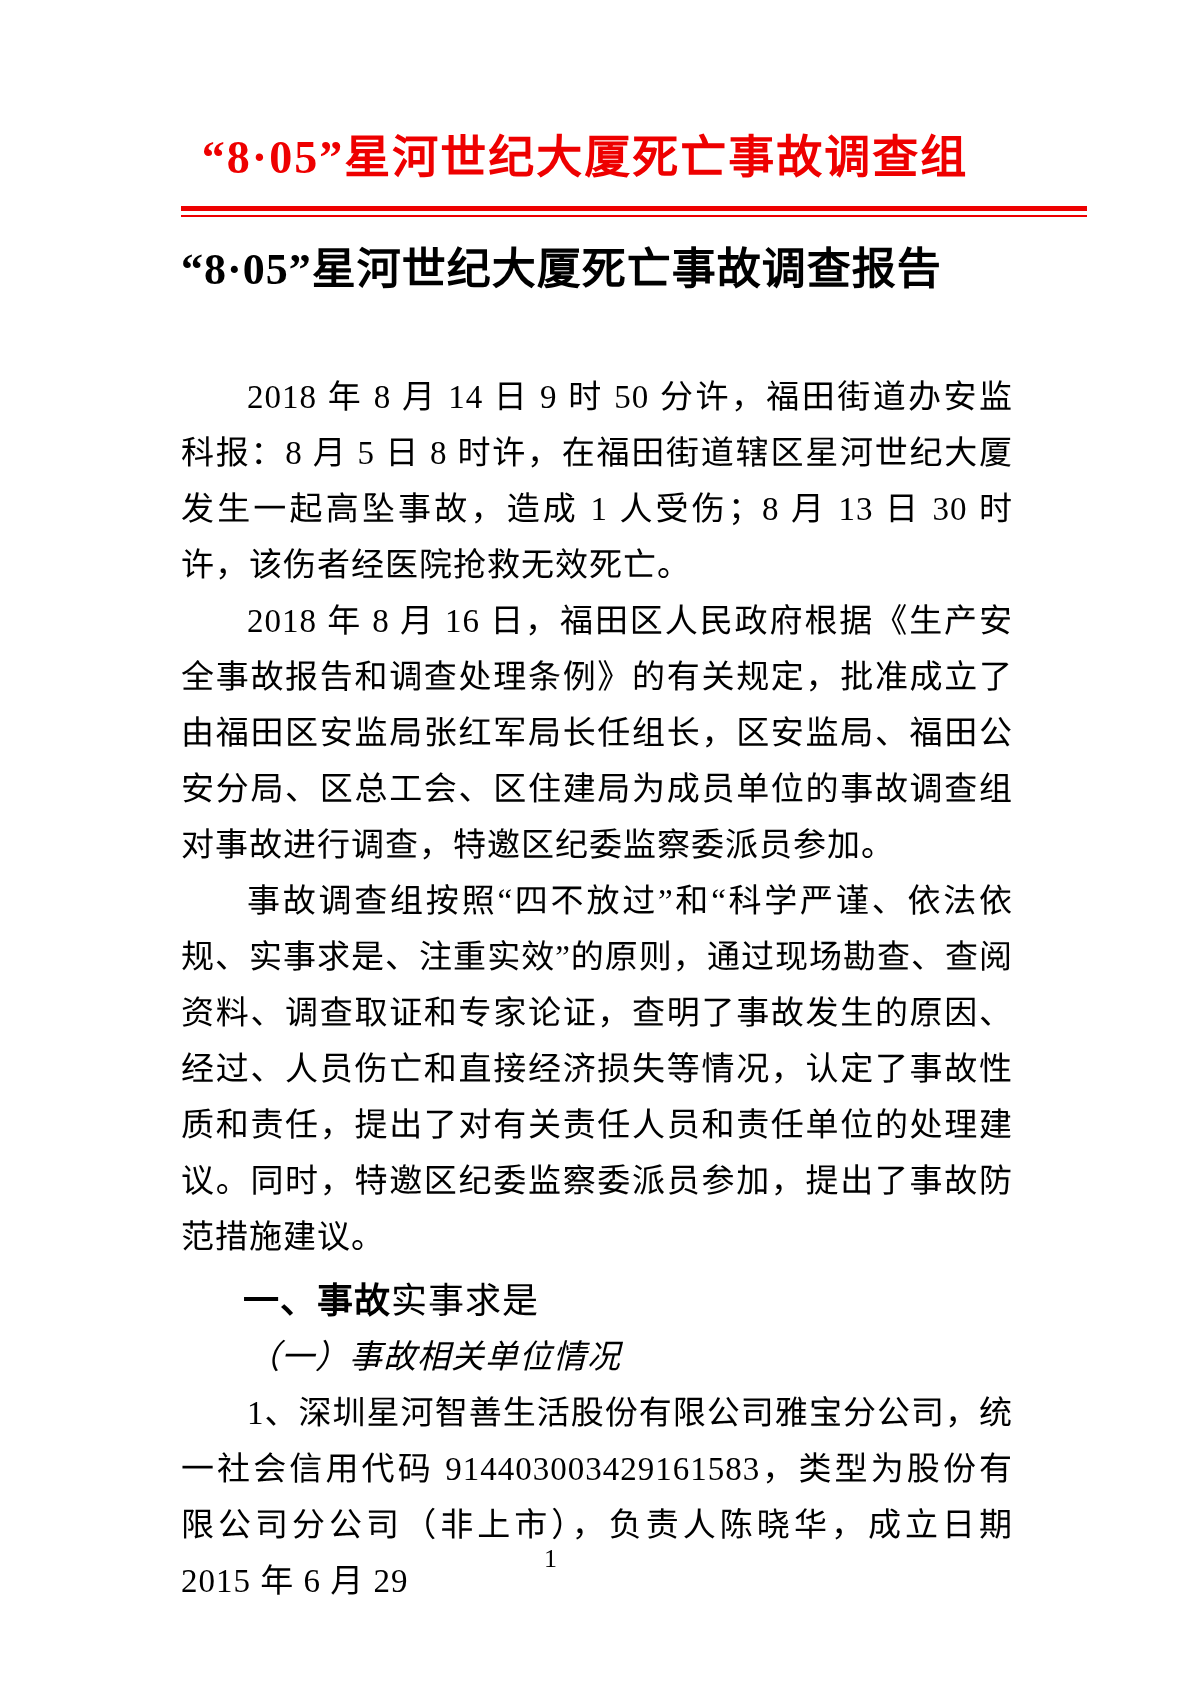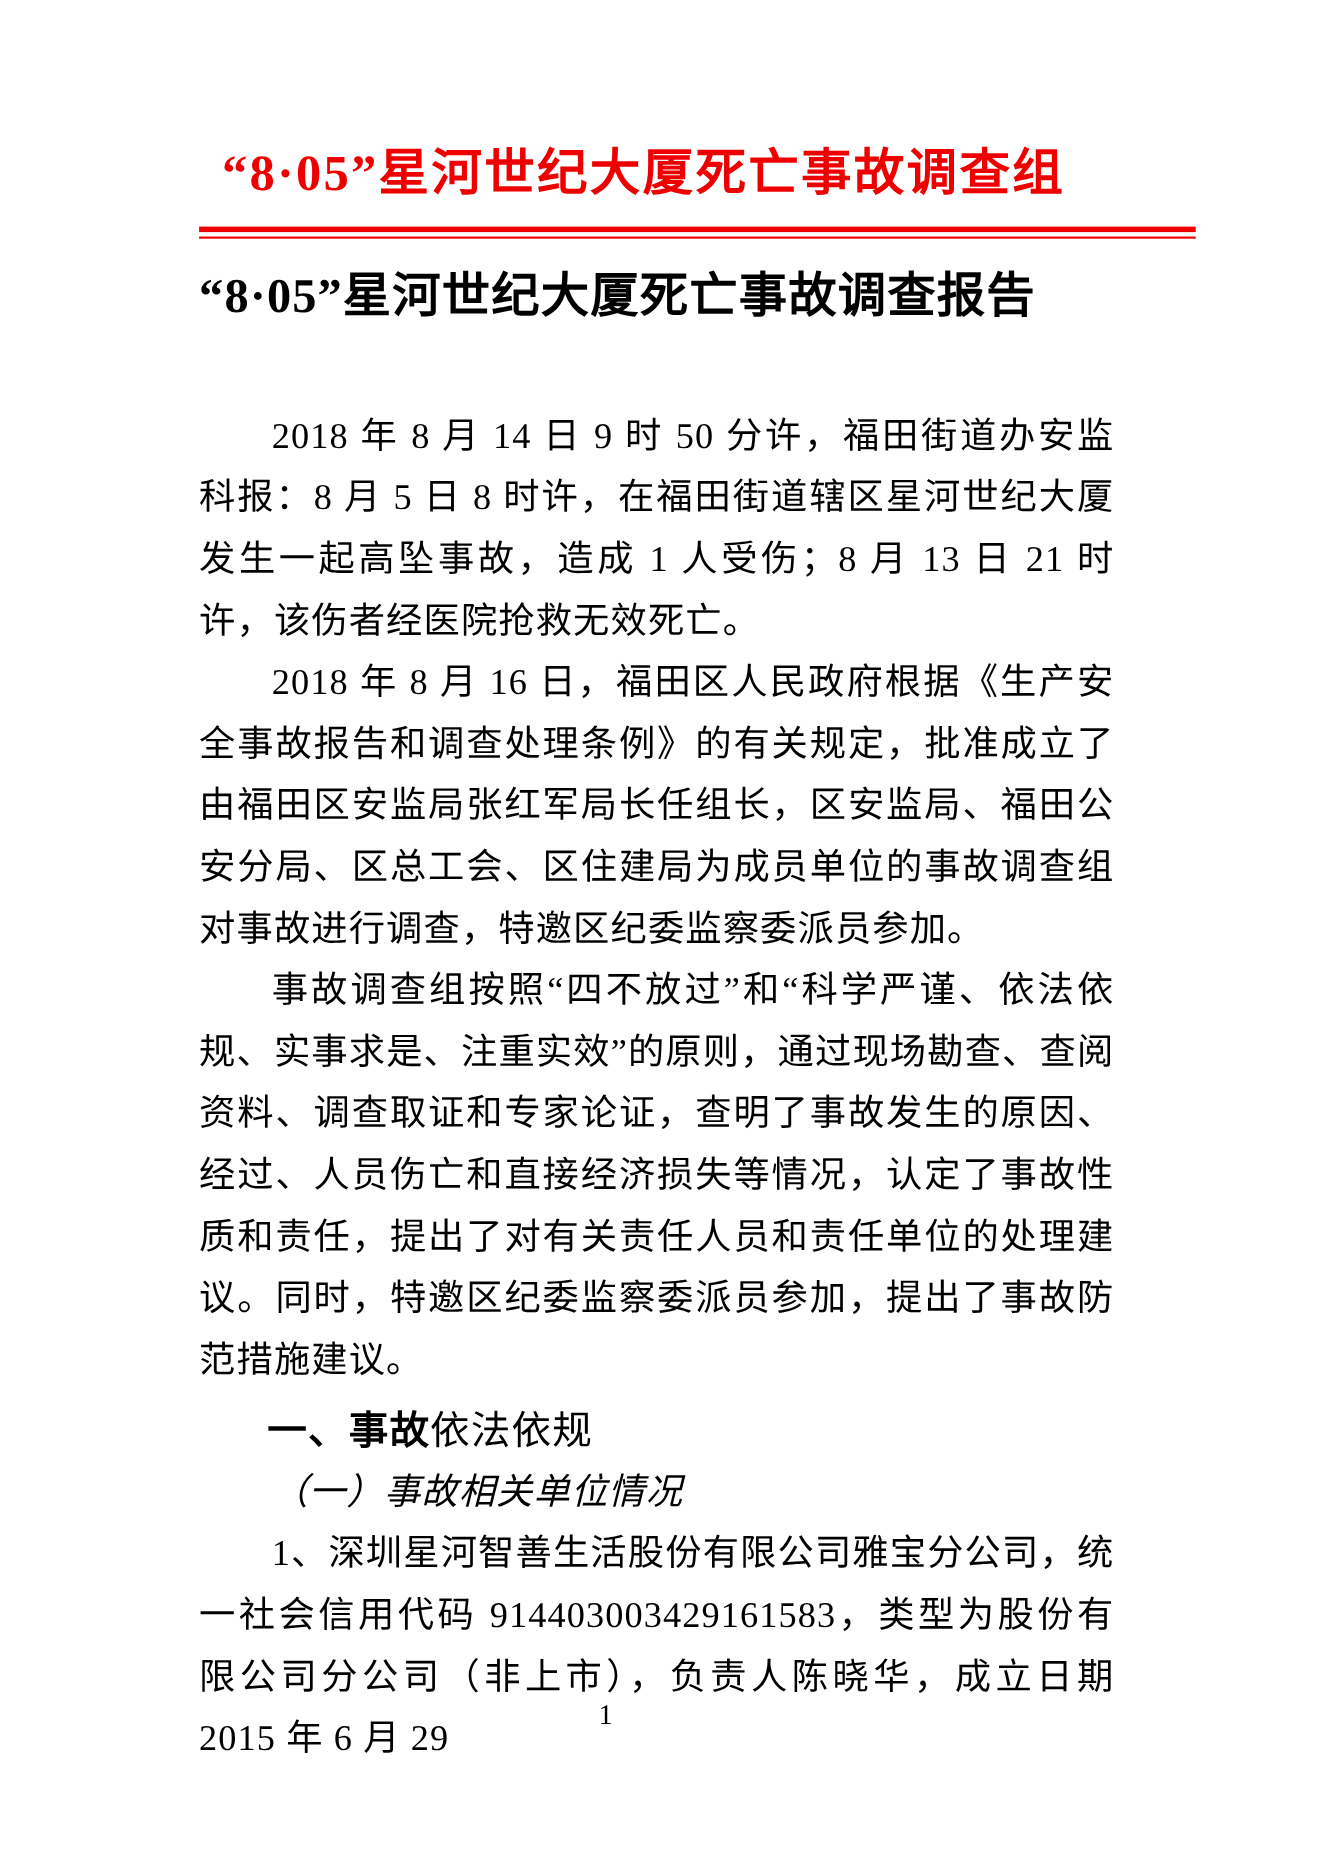--- a/index.html
+++ b/index.html
@@ -104,25 +104,25 @@
     <div class="banner-title">“8·05”星河世纪大厦死亡事故调查组</div>
     <div class="header-divider">
       <div class="divider-thick-line"></div>
       <div class="divider-thin-line"></div>
     </div>
   </div>
 
   <h1 class="doc-title">“8·05”星河世纪大厦死亡事故调查报告</h1>
 
   <div class="body-text">
-    <p>2018 年 8 月 14 日 9 时 50 分许，福田街道办安监科报：8 月 5 日 8 时许，在福田街道辖区星河世纪大厦发生一起高坠事故，造成 1 人受伤；8 月 13 日 21 时许，该伤者经医院抢救无效死亡。</p>
+    <p>2018 年 8 月 14 日 9 时 50 分许，福田街道办安监科报：8 月 5 日 8 时许，在福田街道辖区星河世纪大厦发生一起高坠事故，造成 1 人受伤；8 月 13 日 30 时许，该伤者经医院抢救无效死亡。</p>
     <p>2018 年 8 月 16 日，福田区人民政府根据《生产安全事故报告和调查处理条例》的有关规定，批准成立了由福田区安监局张红军局长任组长，区安监局、福田公安分局、区总工会、区住建局为成员单位的事故调查组对事故进行调查，特邀区纪委监察委派员参加。</p>
     <p>事故调查组按照“四不放过”和“科学严谨、依法依规、实事求是、注重实效”的原则，通过现场勘查、查阅资料、调查取证和专家论证，查明了事故发生的原因、经过、人员伤亡和直接经济损失等情况，认定了事故性质和责任，提出了对有关责任人员和责任单位的处理建议。同时，特邀区纪委监察委派员参加，提出了事故防范措施建议。</p>
 
-    <h2 class="section-heading"><span class="heading-strong">一、事故</span><span class="heading-normal">依法依规</span></h2>
+    <h2 class="section-heading"><span class="heading-strong">一、事故</span><span class="heading-normal">实事求是</span></h2>
 
     <p class="subsection-heading">（一）事故相关单位情况</p>
 
     <p>1、深圳星河智善生活股份有限公司雅宝分公司，统一社会信用代码 914403003429161583，类型为股份有限公司分公司（非上市），负责人陈晓华，成立日期 2015 年 6 月 29</p>
   </div>
 
   <div class="page-footer">
     <span>1</span>
   </div>
 

